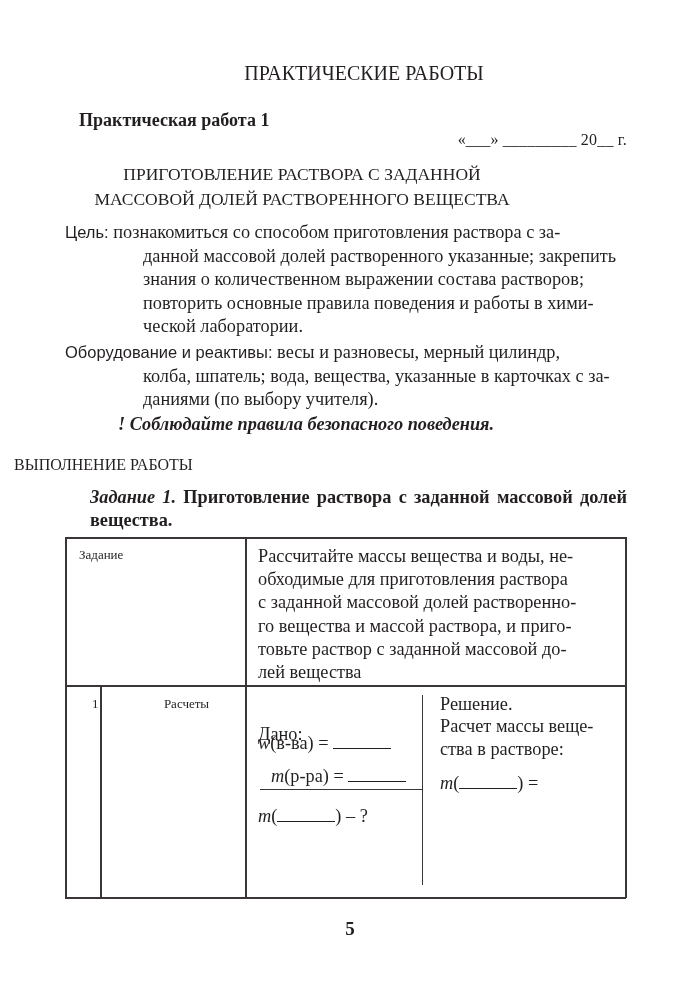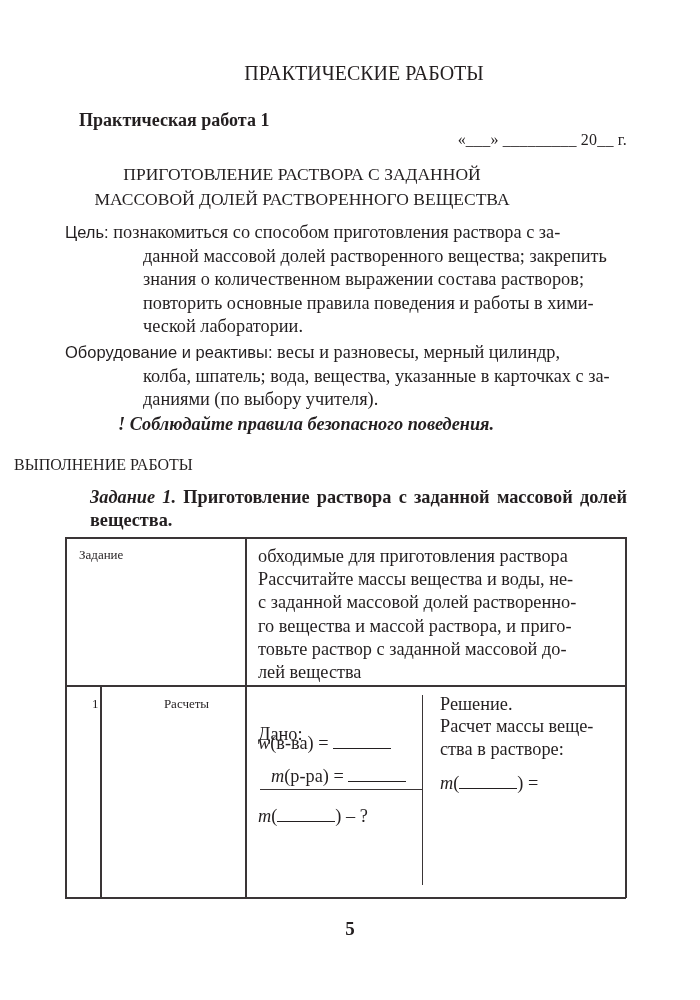--- a/index.html
+++ b/index.html
@@ -59,21 +59,21 @@
 <div class="abs sans" id="work-title">Практическая работа 1</div>
 <div class="abs sans" id="date-line">«___» _________ 20__ г.</div>
 
 <div class="abs sans" id="topic">
   <div>ПРИГОТОВЛЕНИЕ РАСТВОРА С ЗАДАННОЙ</div>
   <div>МАССОВОЙ ДОЛЕЙ РАСТВОРЕННОГО ВЕЩЕСТВА</div>
 </div>
 
 <div class="abs para" id="goal">
   <div><span class="label">Цель:</span> <span>познакомиться со способом приготовления раствора с за-</span></div>
-  <span class="indent">данной массовой долей растворенного вещества; закрепить</span>
+  <span class="indent">данной массовой долей растворенного указанные; закрепить</span>
   <span class="indent">знания о количественном выражении состава растворов;</span>
   <span class="indent">повторить основные правила поведения и работы в хими-</span>
   <span class="indent">ческой лаборатории.</span>
 </div>
 
 <div class="abs para" id="equip">
   <div><span class="label">Оборудование и реактивы:</span> <span>весы и разновесы, мерный цилиндр,</span></div>
   <span class="indent">колба, шпатель; вода, вещества, указанные в карточках с за-</span>
   <span class="indent">даниями (по выбору учителя).</span>
 </div>
@@ -94,22 +94,22 @@
   <div class="line" style="left:625px; top:537px; width:1.5px; height:361px;"></div>
   <div class="line" style="left:245px; top:537px; width:1.5px; height:361px;"></div>
   <div class="line" style="left:65px; top:685px; width:561px; height:1.5px;"></div>
   <div class="line" style="left:100px; top:685px; width:1.5px; height:213px;"></div>
   <div class="line" style="left:422px; top:695px; width:1.2px; height:190px;"></div>
   <div class="line" style="left:260px; top:789px; width:163px; height:1.2px;"></div>
 </div>
 
 <div class="cell-text sans" id="lbl-zadanie">Задание</div>
 <div class="cell-text serif" id="task-desc">
+  <div>Рассчитайте массы вещества и воды, не-</div>
   <div>обходимые для приготовления раствора</div>
-  <div>Рассчитайте массы вещества и воды, не-</div>
   <div>с заданной массовой долей растворенно-</div>
   <div>го вещества и массой раствора, и приго-</div>
   <div>товьте раствор с заданной массовой до-</div>
   <div>лей вещества</div>
 </div>
 
 <div class="cell-text sans" id="row-num">1</div>
 <div class="cell-text sans" id="row-label">Расчеты</div>
 
 <div class="cell-text serif f" id="given-title">Дано:</div>

